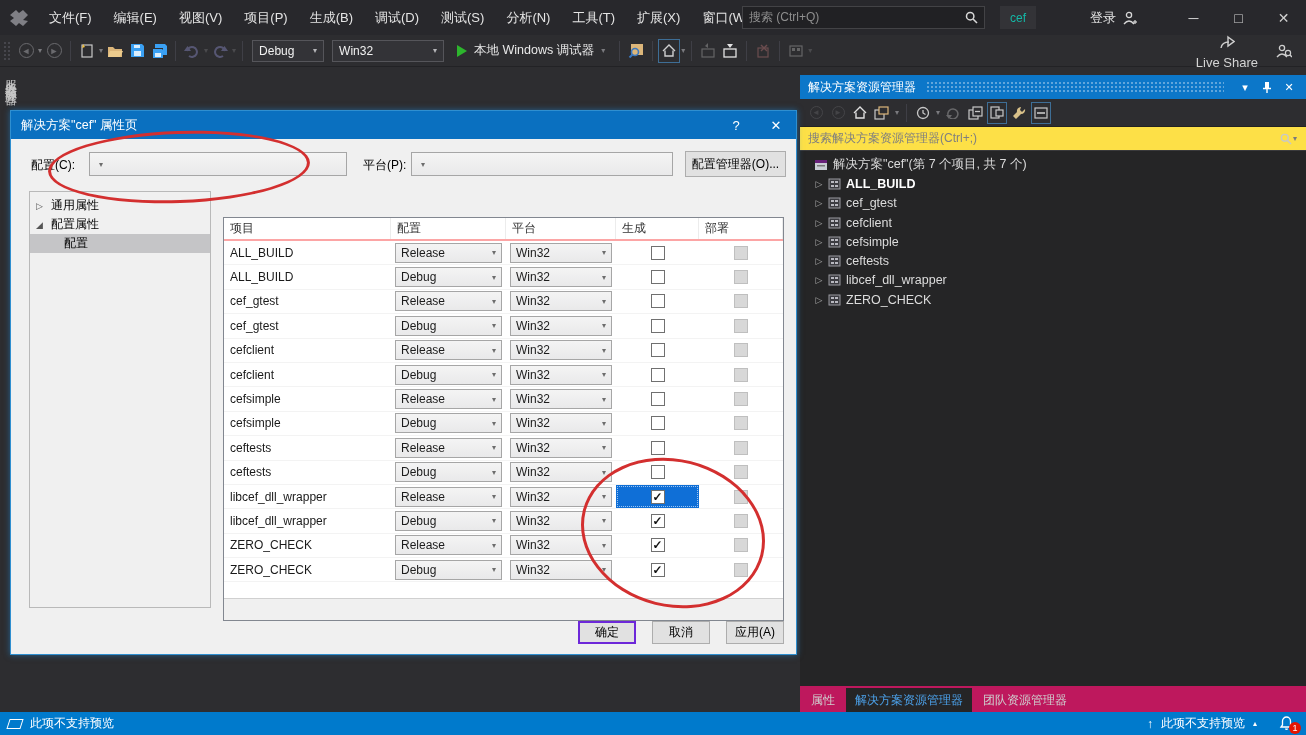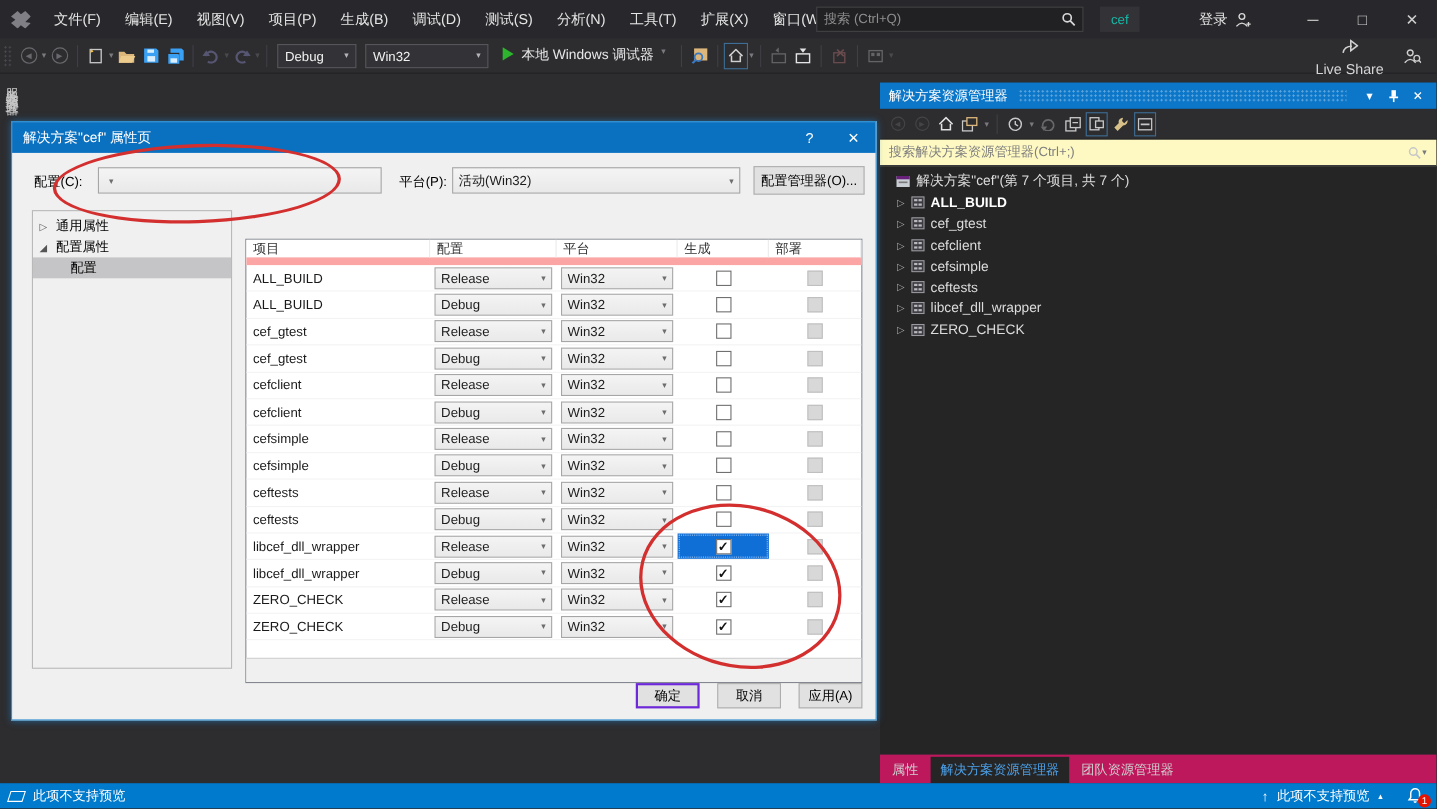--- a/index.html
+++ b/index.html
@@ -22,21 +22,21 @@
   
   .toolbar { position:absolute; left:0; top:35px; width:1306px; height:32px; background:#2d2d30; display:flex; align-items:center; border-bottom:1px solid #222225; }
   .tb-grip { width:8px; height:20px; margin:0 4px 0 3px; background-image:radial-gradient(#46464c 1px, transparent 1px); background-size:4px 4px; }
   .tb-sep { width:1px; height:20px; background:#3f3f46; margin:0 5px; }
   .tb-ico { display:flex; align-items:center; justify-content:center; width:22px; height:24px; }
   .tb-dd { color:#7a7a7e; font-size:8px; margin:0 1px; }
   .nav-circ { width:15px; height:15px; border:1.5px solid #6a6a6e; border-radius:50%; color:#6a6a6e; font-size:9px; display:flex; align-items:center; justify-content:center; }
   .combo { height:22px; background:#333337; border:1px solid #55555a; color:#f1f1f1; display:flex; align-items:center; padding:0 6px; margin:0 4px; font-size:12px; }
   .combo .cv { flex:1; }
   .combo .ca { color:#b5b5b8; font-size:8px; margin-left:8px; }
-  .run-group { display:flex; align-items:flex-start; gap:6px; padding:0 8px; color:#e8e8e8; font-size:12.5px; }
+  .run-group { display:flex; align-items:center; gap:6px; padding:0 8px; color:#e8e8e8; font-size:12.5px; }
   .boxed { border:1px solid #3e6e96; }
   .dim { opacity:.38; }
   .live-share { position:absolute; right:48px; top:35px; height:32px; display:flex; align-items:center; gap:6px; color:#d4d4d4; font-size:13px;flex-direction:column; }
   .feedback { position:absolute; right:14px; top:35px; height:32px; display:flex; align-items:center; }
 
   
   .left-vtab { position:absolute; left:2px; top:70px; writing-mode:vertical-rl; color:#c8c8c8; font-size:12px; letter-spacing:2px; z-index:1; }
 
   
   .dialog { position:absolute; left:10px; top:110px; width:787px; height:545px; background:#f0f0f0; border:1px solid #2f8fd0; box-shadow:0 0 6px rgba(30,140,220,.55); z-index:10; color:#000; }
@@ -51,21 +51,21 @@
   .dlg-combo-config { position:absolute; left:78px; top:13px; width:258px; height:24px; }
   .dlg-combo-platform { position:absolute; left:400px; top:13px; width:262px; height:24px; }
   .cfgmgr-btn { position:absolute; left:674px; top:12px; width:101px; height:26px; background:#e1e1e1; border:1px solid #adadad; font-size:12px; display:flex; align-items:center; justify-content:center; }
   .dlg-nav { position:absolute; left:18px; top:80px; width:182px; height:417px; background:#f0f0f0; border:1px solid #b9b9b9; padding-top:4px; }
   .nav-item { height:19px; display:flex; align-items:center; font-size:12px; color:#000; padding-left:6px; gap:5px; }
   .nav-item .arrow { width:10px; font-size:9px; color:#555; }
   .nav-item.selected { background:#c5c5c7; }
   .nav-item.child { padding-left:34px; }
   .ctx-label { position:absolute; left:212px; top:82px; font-size:12px; color:#000; }
   .ptable { position:absolute; left:212px; top:106px; width:561px; height:404px; background:#fff; border:1px solid #828790; }
-  .t-head { display:flex; height:23px; border-bottom:7px solid #fca5a5; align-items:center; background:#fff; }
+  .t-head { display:flex; height:23px; border-bottom:2px solid #fca5a5; align-items:center; background:#fff; }
   .t-head .hc { font-size:12px; color:#333; padding-left:6px; border-right:1px solid #ececec; height:100%; display:flex; align-items:center; }
   .t-row { display:flex; height:24.4px; align-items:center; border-bottom:1px solid #f3f3f3; }
   .c1 { width:167px; } .c2 { width:115px; } .c3 { width:110px; } .c4 { width:83px;text-align:right; } .c5 { width:84px; }
   .t-row .c1 { font-size:12px; color:#1a1a1a; padding-left:6px; }
   .cellddl { height:20px; margin:0 4px; }
   .c4,.c5 { display:flex; align-items:center; justify-content:center; height:100%; }
   .cb { width:14px; height:14px; border:1px solid #707070; background:#fff; display:flex; align-items:center; justify-content:center; font-size:12px; font-weight:bold; color:#111; line-height:1; }
   .cb.dis { background:#d8d8d8; border-color:#bfbfbf; }
   .c4.sel { background:#0f6fd7; outline:1px dotted #9cc3ef; outline-offset:-2px; }
   .t-foot { position:absolute; left:0; bottom:0; width:100%; height:22px; background:#f0f0f0; border-top:1px solid #d0d0d0; }
@@ -79,21 +79,21 @@
   .re2 { left:580px; top:459px; width:186px; height:148px; transform:rotate(14deg); }
 
   
   .sx { position:absolute; left:800px; top:75px; width:506px; height:611px; background:#252526; }
   .sx-title { height:24px; background:#0c77c9; color:#fff; display:flex; align-items:center; padding:0 6px 0 8px; font-size:12px; }
   .sx-title .grip { flex:1; height:12px; margin:0 10px; background-image:radial-gradient(rgba(255,255,255,.35) 1px, transparent 1px); background-size:4px 4px; }
   .sx-tbtn { width:22px; height:24px; display:flex; align-items:center; justify-content:center; color:#fff; font-size:11px; }
   .sx-toolbar { height:28px; background:#2d2d30; display:flex; align-items:center; padding-left:6px; border-bottom:1px solid #222; gap:2px; }
   .sx-ti { width:20px; height:22px; display:flex; align-items:center; justify-content:center; color:#c8c8c8; }
   .sx-sep { width:1px; height:18px; background:#3f3f46; margin:0 4px; }
-  .sx-search { height:24px; background:#fef9c3; border-bottom:1px solid #3a3a3c; display:flex; align-items:center; padding:0 8px; color:#7f7f7f; font-size:12px; }
+  .sx-search { height:24px; background:#fde047; border-bottom:1px solid #3a3a3c; display:flex; align-items:center; padding:0 8px; color:#7f7f7f; font-size:12px; }
   .sx-search .ph { flex:1; }
   .sx-tree { padding-top:4px; }
   .tree-row { height:19.3px; display:flex; align-items:center; font-size:12.5px; color:#dcdcdc; }
   .tree-row .tw { width:14px; text-align:center; color:#a8a8a8; font-size:9px; }
   .tree-row .ico { margin:0 5px 0 2px; }
   .tree-root { padding-left:12px; }
   .tree-item { padding-left:12px; }
   .tree-item.bold .lbl { font-weight:bold; color:#fff; }
   .sx-tabs { position:absolute; left:800px; top:686px; width:506px; height:26px; background:#be185d; display:flex; align-items:flex-start; gap:2px; padding:2px 0 0 2px; }
   .sx-tab { padding:4px 9px; font-size:12px; color:#cfcfcf; }
@@ -304,21 +304,20 @@
     <span class="dlg-tbtn">?</span>
     <span class="dlg-tbtn">✕</span>
   </div>
   <div class="dlg-row">
     <span class="dlg-label" style="left:20px; top:18px;">配置(C):</span>
     <div class="ddl dlg-combo-config">
         <span class="da">▾</span>
     </div>
     <span class="dlg-label" style="left:352px; top:18px;">平台(P):</span>
     <div class="ddl dlg-combo-platform">
-      <span class="dv">活动(Win32)</span>
         <span class="da">▾</span>
     </div>
     <button class="cfgmgr-btn">配置管理器(O)...</button>
   </div>
   <div class="dlg-nav">
       <div class="nav-item">
         <span class="arrow">▷</span>
         <span>通用属性</span>
       </div>
       <div class="nav-item">

